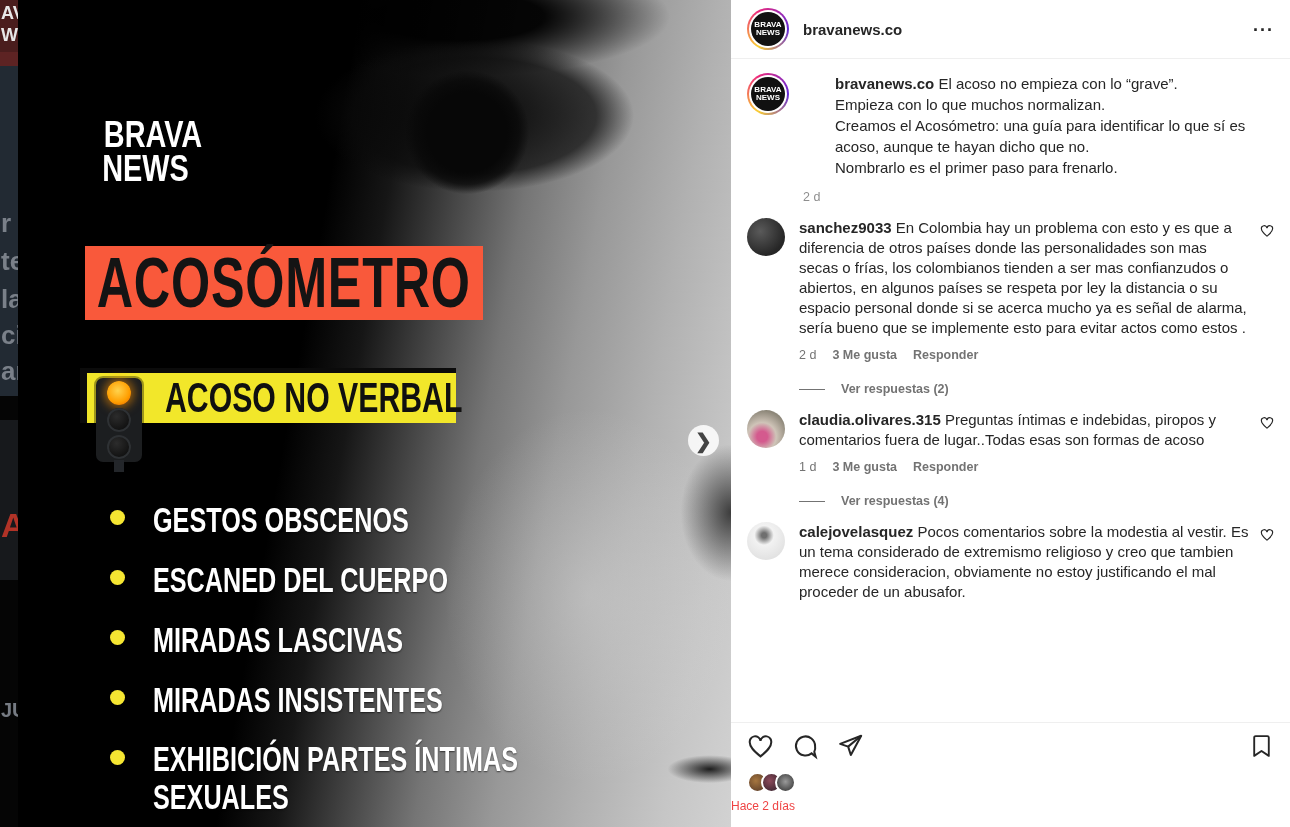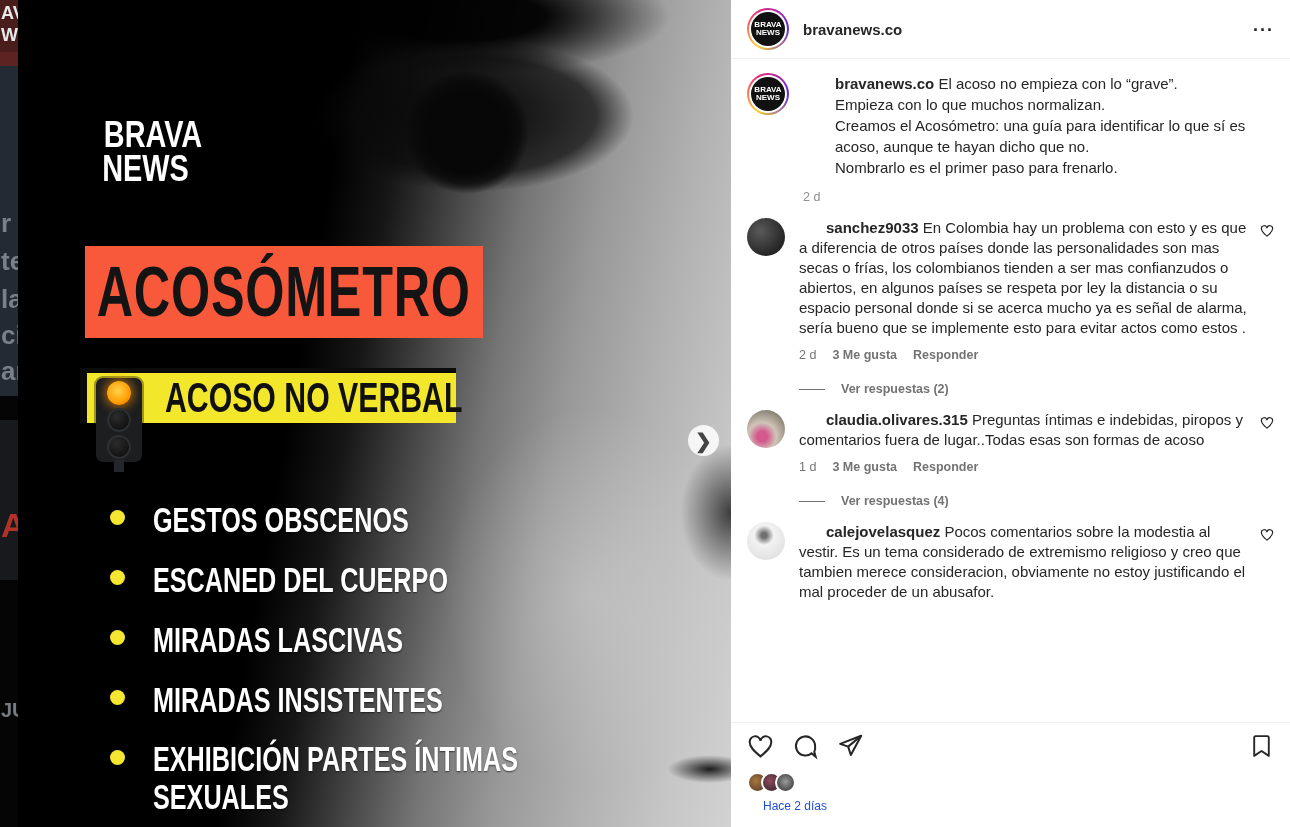--- a/index.html
+++ b/index.html
@@ -26,21 +26,21 @@
       radial-gradient(circle at 63% 16%, #070707 0 40px, rgba(8,8,8,.75) 52px, transparent 62px),
       radial-gradient(ellipse 210px 100px at 64% 14%, rgba(8,8,8,.95), rgba(10,10,10,.7) 58%, transparent 76%),
       radial-gradient(ellipse 280px 80px at 62% 2%, rgba(0,0,0,.95) 30%, transparent 75%),
       radial-gradient(ellipse 200px 260px at 80% 72%, rgba(225,225,225,.35), transparent 72%),
       linear-gradient(100deg, #000 0%, #000 40%, #161616 47%, #464646 55%, #757575 63%, #989898 72%, #b1b1b1 82%, #c6c6c6 92%, #d2d2d2 100%);
   }
   .condensed { display:inline-block; font-weight:bold; transform:scaleX(.72); transform-origin:left center; white-space:nowrap; letter-spacing:0; }
   .brand { position:absolute; left:72px; top:118px; width:110px; text-align:center; color:#fff;
            font-weight:bold; font-size:37px; line-height:.92; }
   .brand .condensed { transform:scaleX(.78); transform-origin:center; }
-  .banner { position:absolute; left:67px; top:246px; width:398px; height:92px; background:var(--banner_orange,#F9593B);
+  .banner { position:absolute; left:67px; top:246px; width:398px; height:74px; background:var(--banner_orange,#F9593B);
             display:flex; align-items:center; justify-content:center; }
   .banner .condensed { font-size:70px; color:#141414; transform:scaleX(.72); transform-origin:center; letter-spacing:1px; }
   .sub { position:absolute; left:62px; top:368px;text-align:right; }
   .sub-row { background:var(--highlight_yellow,#F2E72A); display:flex; align-items:center; }
   .sub-row1 { width:376px; height:55px; border-top:5px solid #0b0b0b; border-left:7px solid #0b0b0b; }
   .sub-row2 { width:432px; height:53px; border-left:7px solid #0b0b0b; border-bottom:6px solid #0b0b0b; }
   .sub-row .condensed { font-size:42px; color:#101010; margin-left:78px; transform:scaleX(.72); }
   .tl { position:absolute; left:16px; top:10px; width:46px; height:84px; background:#1c1e20; border-radius:7px;
         display:flex; flex-direction:column; align-items:center; justify-content:space-evenly; z-index:3;
         box-shadow:0 0 0 2px rgba(0,0,0,.35); }
@@ -68,21 +68,21 @@
   .more { margin-left:auto; font-size:18px; letter-spacing:2px; font-weight:bold; cursor:pointer; line-height:0; padding-bottom:8px; }
 
   .p-body { flex:1 1 auto; overflow:hidden; padding:14px 16px 0 16px; }
   .row { display:flex; margin-bottom:14px; }
   .row .txtcol { margin-left:14px; flex:1 1 auto; }
   .cap-text { font-size:15px; line-height:21px; white-space:pre-line;margin-left:32px; }
   .cap-text .u { font-weight:bold; }
   .hashtags { font-size:15px; line-height:21px; color:var(--hashtag_blue,#515cbd); }
   .stamp { font-size:12.5px; color:#8e8e8e; margin-top:12px; }
   .c-text { font-size:15px; line-height:20px; }
-  .c-text .u { font-weight:bold;margin-left:27px; }
+  .c-text .u { font-weight:bold; }
   .c-meta { display:flex; gap:16px; font-size:12.5px; color:#737373; margin-top:10px; }
   .c-meta .b { font-weight:bold; cursor:pointer; }
   .c-replies { display:flex; align-items:center; gap:16px; margin-top:20px; font-size:12.5px; color:#737373; font-weight:bold; cursor:pointer; }
   .c-replies .line { width:26px; height:1px; background:#737373; }
   .c-like { flex:0 0 24px; padding-top:6px; display:flex; justify-content:flex-end; }
   .avatar { width:38px; height:38px; border-radius:50%; flex:0 0 38px; }
   .av1 { background:radial-gradient(circle at 35% 35%, #5a5a5a, #262626 70%); }
   .av2 { background:radial-gradient(circle at 40% 70%, #d45a8e 15%, #cfc4b8 40%, #8c8678 75%); }
   .av3 { background:radial-gradient(circle at 45% 35%, #6f6f6f 8%, #f2f2f2 30%, #e0e0e0 80%); }
   .ring.small-cap { width:42px; height:42px; }
@@ -90,21 +90,21 @@
   .p-actions { border-top:1px solid #efefef; padding:10px 16px 6px 16px; display:flex; align-items:center; gap:18px; flex:0 0 auto; }
   .p-actions .spacer { margin-left:auto; }
   .iconbtn { cursor:pointer; display:flex; }
   .likes-row { padding:6px 16px 0 16px; display:flex; align-items:center; font-size:15px; }
   .likes-row .b { font-weight:bold; }
   .like-avs { display:flex; margin-right:10px; }
   .like-avs span { width:21px; height:21px; border-radius:50%; border:2px solid #fff; margin-right:-7px; display:inline-block; }
   .la1 { background:radial-gradient(circle at 40% 40%, #a6763f, #4f3324); }
   .la2 { background:radial-gradient(circle at 40% 40%, #8c4a5a, #2c1f28); }
   .la3 { background:radial-gradient(circle at 50% 45%, #9a9a9a, #2b2b2b); }
-  .p-time { padding:6px 16px 14px 32px; font-size:12px; color:#1d4ed8; }
+  .p-time { padding:6px 16px 14px 0; font-size:12px; color:#ef4444; }
   svg { display:block; }
 </style>
 </head>
 <body>
 
 <div class="stage">
 
   <div class="backdrop">
     <div class="bk-red-top"></div>
     <span class="frag white" style="top:4px;">AV</span>

